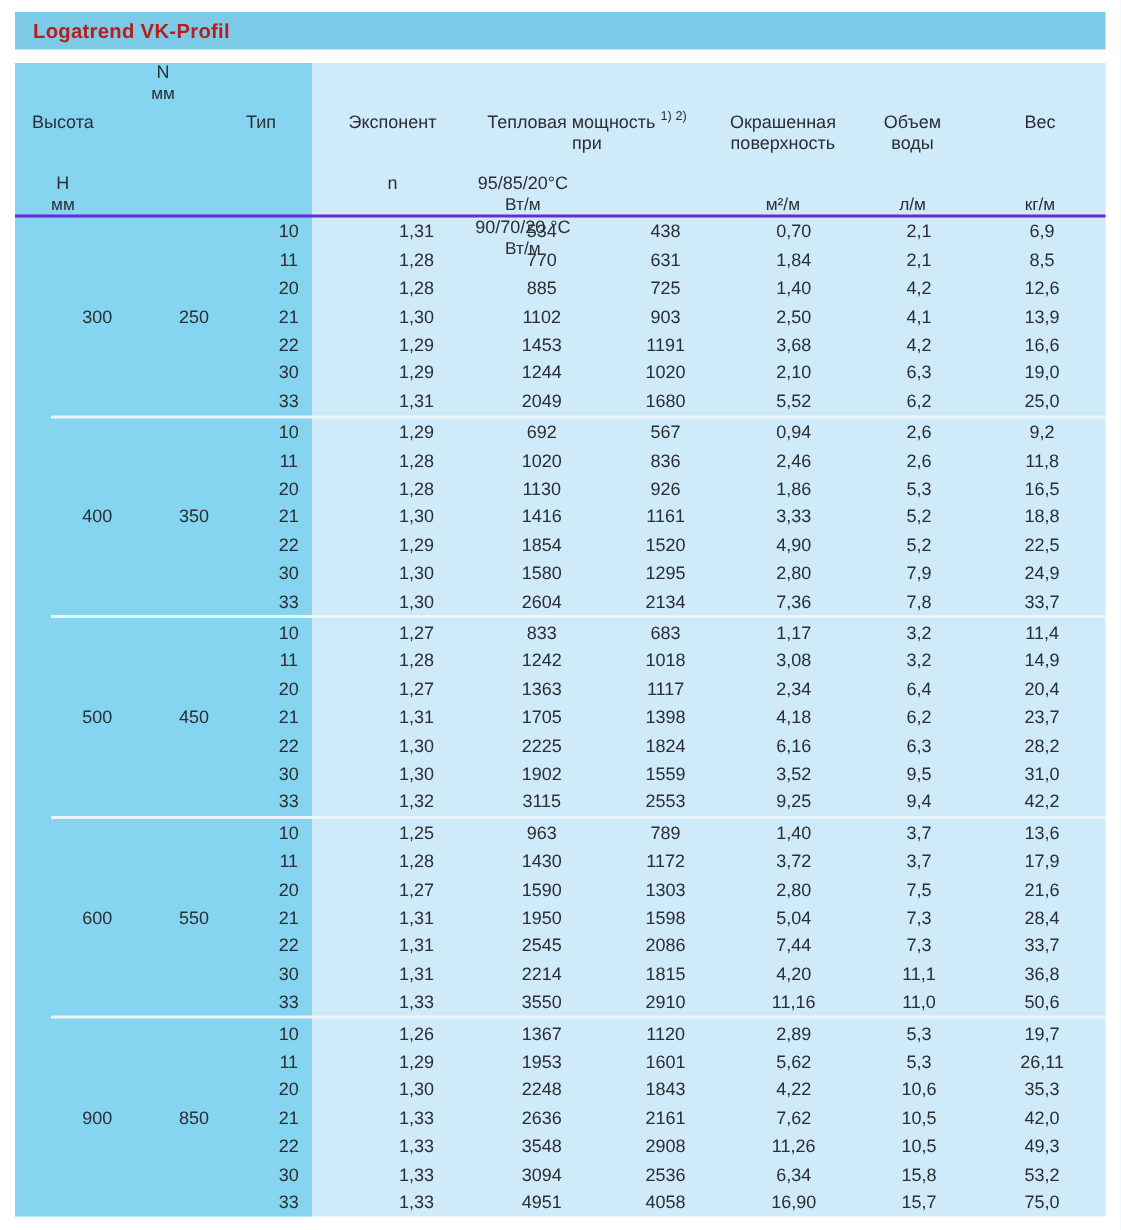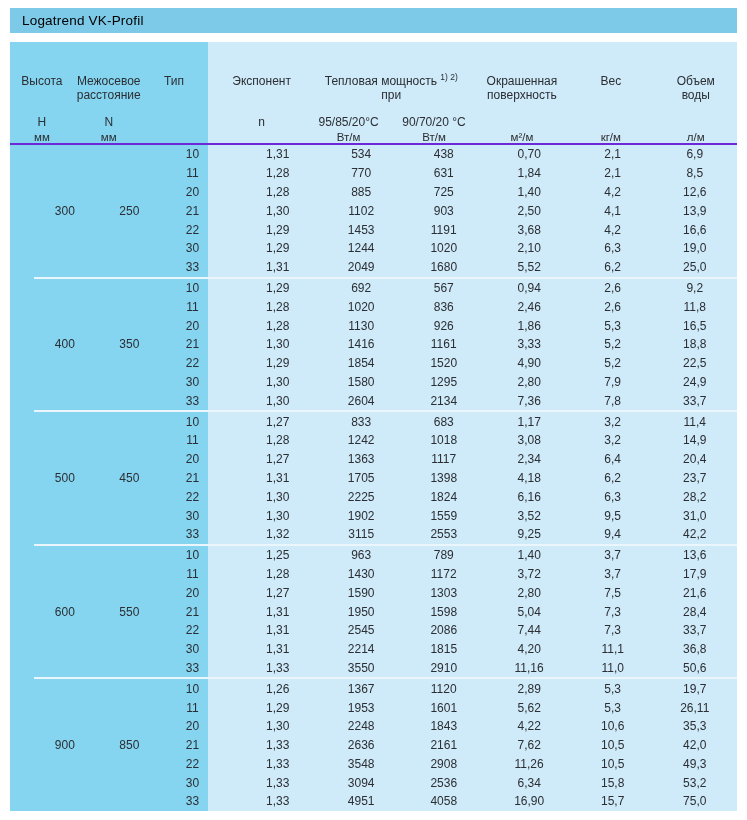--- a/index.html
+++ b/index.html
@@ -8,42 +8,42 @@
   .page {
     position: relative; width: 747px; height: 820px;
     font-family: "Liberation Sans", "DejaVu Sans", sans-serif;
     color: #2b2e33;
   }
   .title-bar {
     position: absolute; left: 10px; top: 8px; width: 727px; height: 25px;
     background: #7ccae7; display: flex; align-items: center;
   }
   .title-text {
-    color: #000000; font-weight: normal; font-size: 13.5px;
+    color: #b91c1c; font-weight: bold; font-size: 13.5px;
     padding-left: 12px; letter-spacing: 0.2px;
   }
   .table {
     position: absolute; left: 10px; top: 42px; width: 727px;
     background: #cfeaf8;
   }
   .left-strip {
     position: absolute; left: 0; top: 0; width: 198px; height: 100%;
     background: #85d5f1;
   }
   .thead {
     position: relative; display: flex; height: 103px;
     border-bottom: 2px solid #6d28d9;
   }
   .hcol { text-align: center; }
   .hlabel { margin-top: 33px; height: 41px; font-size: 12px; line-height: 13.5px; }
   .hsym   { height: 15px; font-size: 12px; line-height: 13px; }
   .hunit  { height: 14px; font-size: 11.5px; line-height: 12px; }
   .hcol-volume .hlabel { max-width: 50px; margin-left: auto; margin-right: auto; }
   .cpower { width: 174px; text-align: center; }
-  .power-sub { display: flex; }
+  .power-sub { display: flex; flex-direction: column; }
   .power-sub .psub { width: 50%; text-align: center; }
   sup { font-size: 8.5px; vertical-align: super; line-height: 0; }
   .tbody { position: relative; padding-left: 24px; }
   .group + .group { border-top: 2px solid #eaf6fc; }
   .row { display: flex; height: 18.8px; align-items: center; font-size: 12px; }
   .cell { text-align: center; }
   .c0 { width: 65px; } .c1 { width: 71px; } .c2 { width: 62px; }
   .c3 { width: 90px; margin-left: 13px; } .c4 { width: 86px; } .c5 { width: 88px; }
   .c6 { width: 92px; } .c7 { width: 84px; } .c8 { width: 89px; }
 </style>
@@ -61,21 +61,20 @@
 
     <div class="thead">
 
       <div class="hcol c0">
         <div class="hlabel">Высота</div>
         <div class="hsym">H</div>
         <div class="hunit">мм</div>
       </div>
 
       <div class="hcol c1">
-        <div class="hlabel">Межосевое расстояние</div>
         <div class="hsym">N</div>
         <div class="hunit">мм</div>
       </div>
 
       <div class="hcol c2">
         <div class="hlabel">Тип</div>
         <div class="hsym"></div>
         <div class="hunit"></div>
       </div>
 
@@ -101,30 +100,30 @@
           </div>
         </div>
       </div>
 
       <div class="hcol c6">
         <div class="hlabel">Окрашенная поверхность</div>
         <div class="hsym"></div>
         <div class="hunit">м²/м</div>
       </div>
 
+      <div class="hcol c7 hcol-volume">
+        <div class="hlabel">Объем воды</div>
+        <div class="hsym"></div>
+        <div class="hunit">л/м</div>
+      </div>
+
       <div class="hcol c8">
         <div class="hlabel">Вес</div>
         <div class="hsym"></div>
         <div class="hunit">кг/м</div>
-      </div>
-
-      <div class="hcol c7 hcol-volume">
-        <div class="hlabel">Объем воды</div>
-        <div class="hsym"></div>
-        <div class="hunit">л/м</div>
       </div>
 
     </div>
 
     <div class="tbody">
         <div class="group">
           <div class="row">
             <div class="cell c0"></div>
             <div class="cell c1"></div>
             <div class="cell c2">10</div>

